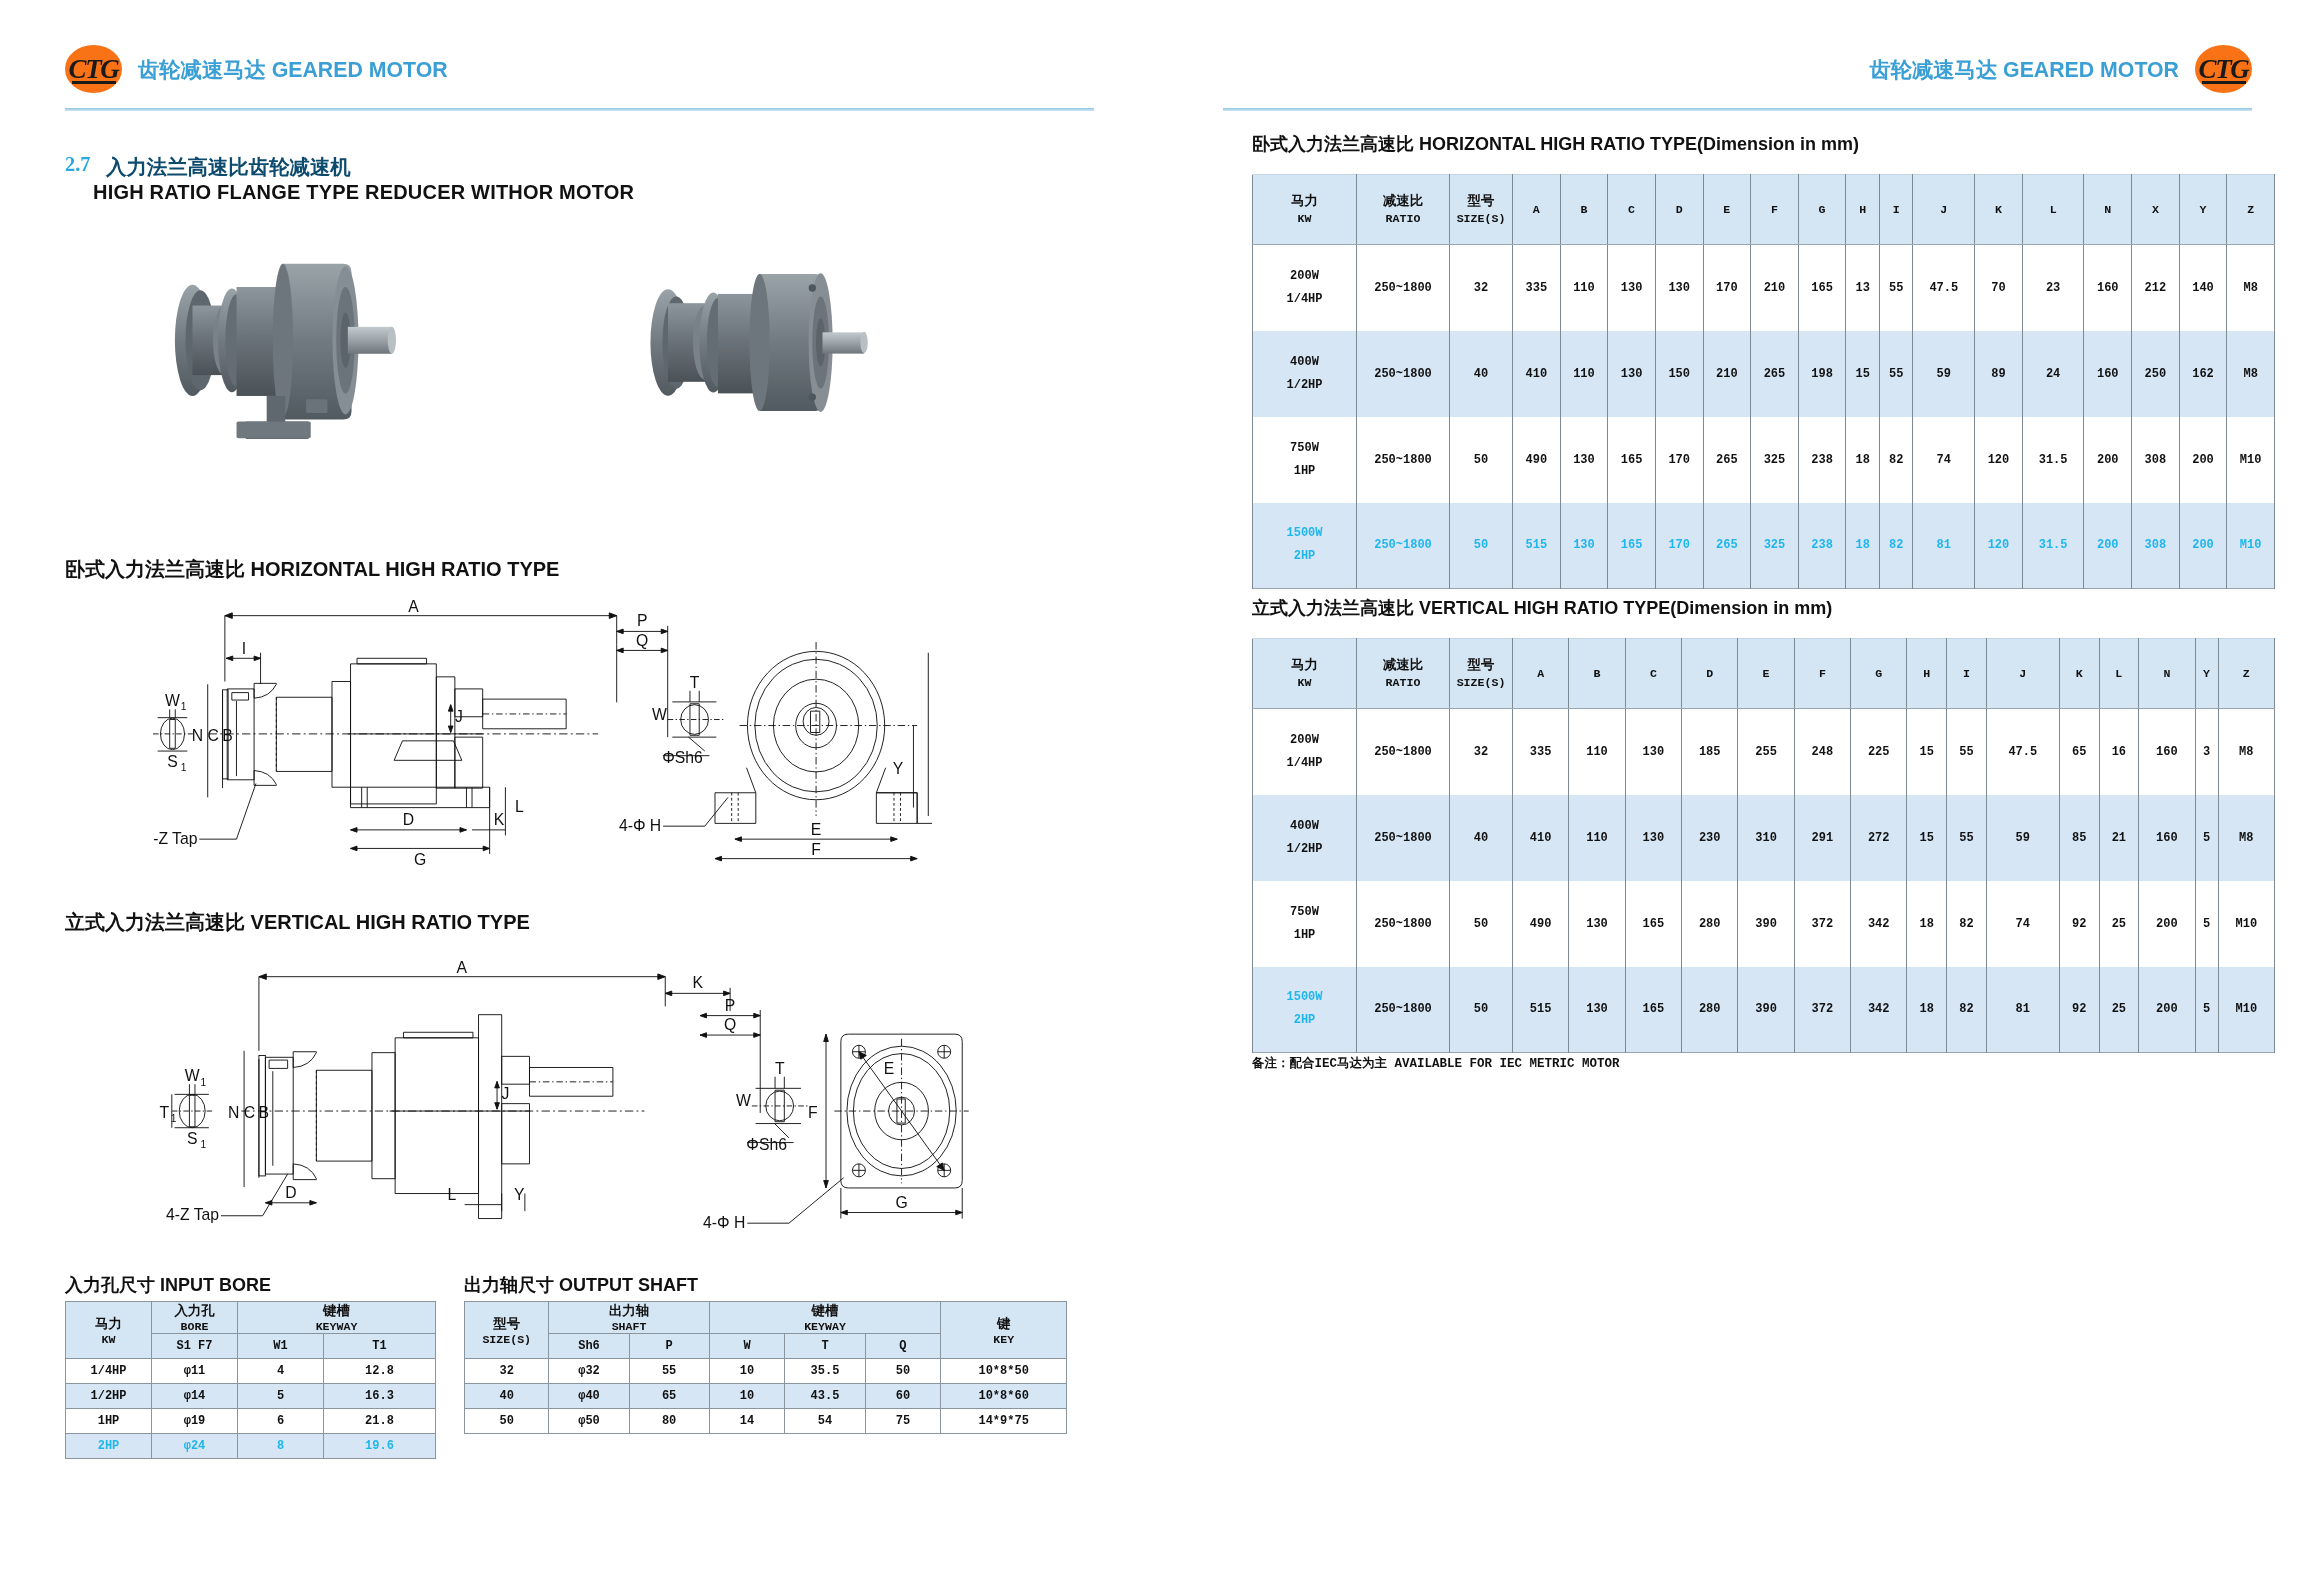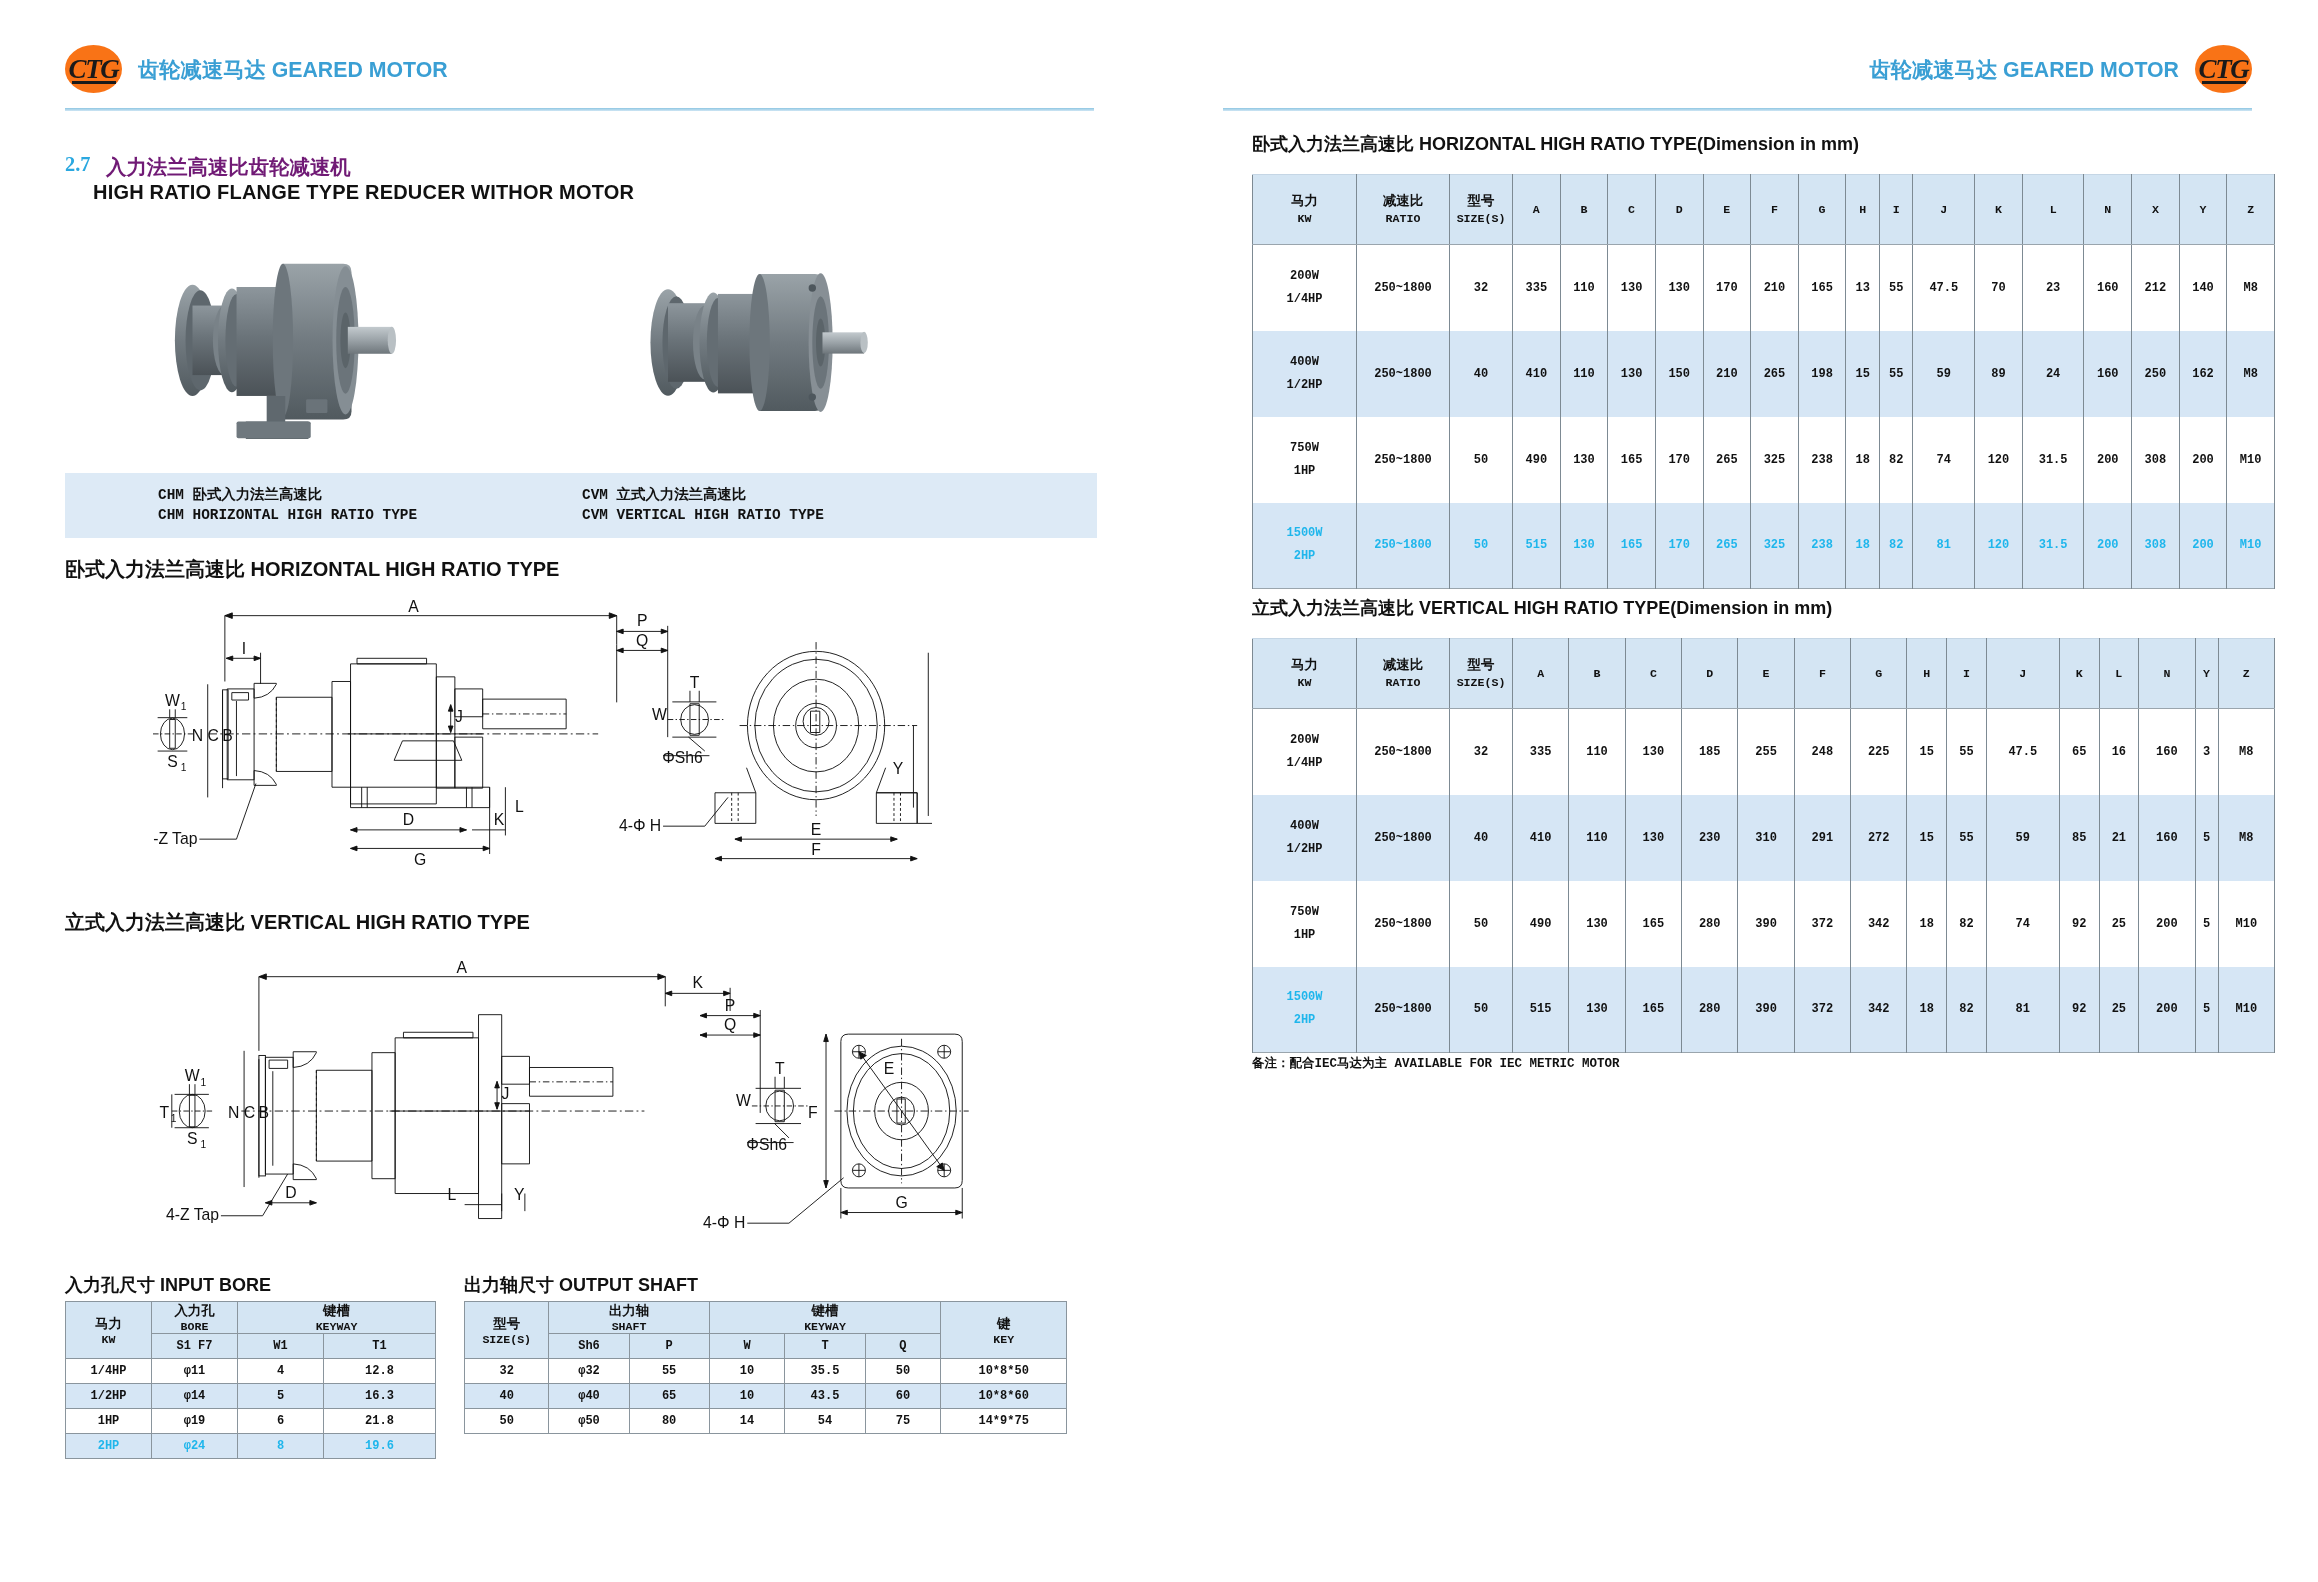--- a/index.html
+++ b/index.html
@@ -45,21 +45,21 @@
   .rule-right { right: 70px; width: 1029px; top: 108px; }
 
   
   .sec-num {
     position: absolute; left: 65px; top: 153px;
     font-size: 20.4px; font-weight: bold; color: #2aa8e0;
     font-family: "Liberation Serif", serif;
   }
   .sec-cn {
     position: absolute; left: 106px; top: 153px;
-    font-size: 20.4px; font-weight: bold; color: #701a75;
+    font-size: 20.4px; font-weight: bold; color: #0c4a6e;
   }
   .sec-en {
     position: absolute; left: 93px; top: 181px;
     font-size: 20px; font-weight: bold; color: #111;
     letter-spacing: 0.2px;
   }
 
   
   .photo { position: absolute; }
   .photo svg { display: block; }
@@ -253,30 +253,20 @@
       <ellipse cx="390" cy="200" rx="26" ry="150" fill="#878f95"></ellipse>
       <ellipse cx="390" cy="200" rx="18" ry="100" fill="#6b747a"></ellipse>
       <ellipse cx="390" cy="200" rx="10" ry="52" fill="#5b6469"></ellipse>
       <rect x="394" y="178" width="90" height="46" fill="url(#gsh)"></rect>
       <ellipse cx="484" cy="200" rx="8" ry="23" fill="#b9c0c4"></ellipse>
       <circle cx="372" cy="82" r="8" fill="#4e575d"></circle>
       <circle cx="372" cy="318" r="8" fill="#4e575d"></circle>
     </svg>
   </div>
 
-  <div class="caption-bar">
-    <div class="caption-cell cap1">
-      <span>CHM 卧式入力法兰高速比</span>
-      <span>CHM HORIZONTAL HIGH RATIO TYPE</span>
-    </div>
-    <div class="caption-cell cap2">
-      <span>CVM 立式入力法兰高速比</span>
-      <span>CVM VERTICAL HIGH RATIO TYPE</span>
-    </div>
-  </div>
 
   <div class="draw-title dt-h">卧式入力法兰高速比 HORIZONTAL HIGH RATIO TYPE</div>
 
   <div class="drawing" style="left:153px; top:598px;">
     <svg width="779" height="269" viewBox="0 0 1680 580">
       <g stroke="#111" fill="none" stroke-width="2">
 
         <line x1="155" y1="38" x2="1000" y2="38"></line>
         <path d="M155 38 l16 -6 v12 z" fill="#111"></path>
           <path d="M1000 38 l-16 -6 v12 z" fill="#111"></path>

